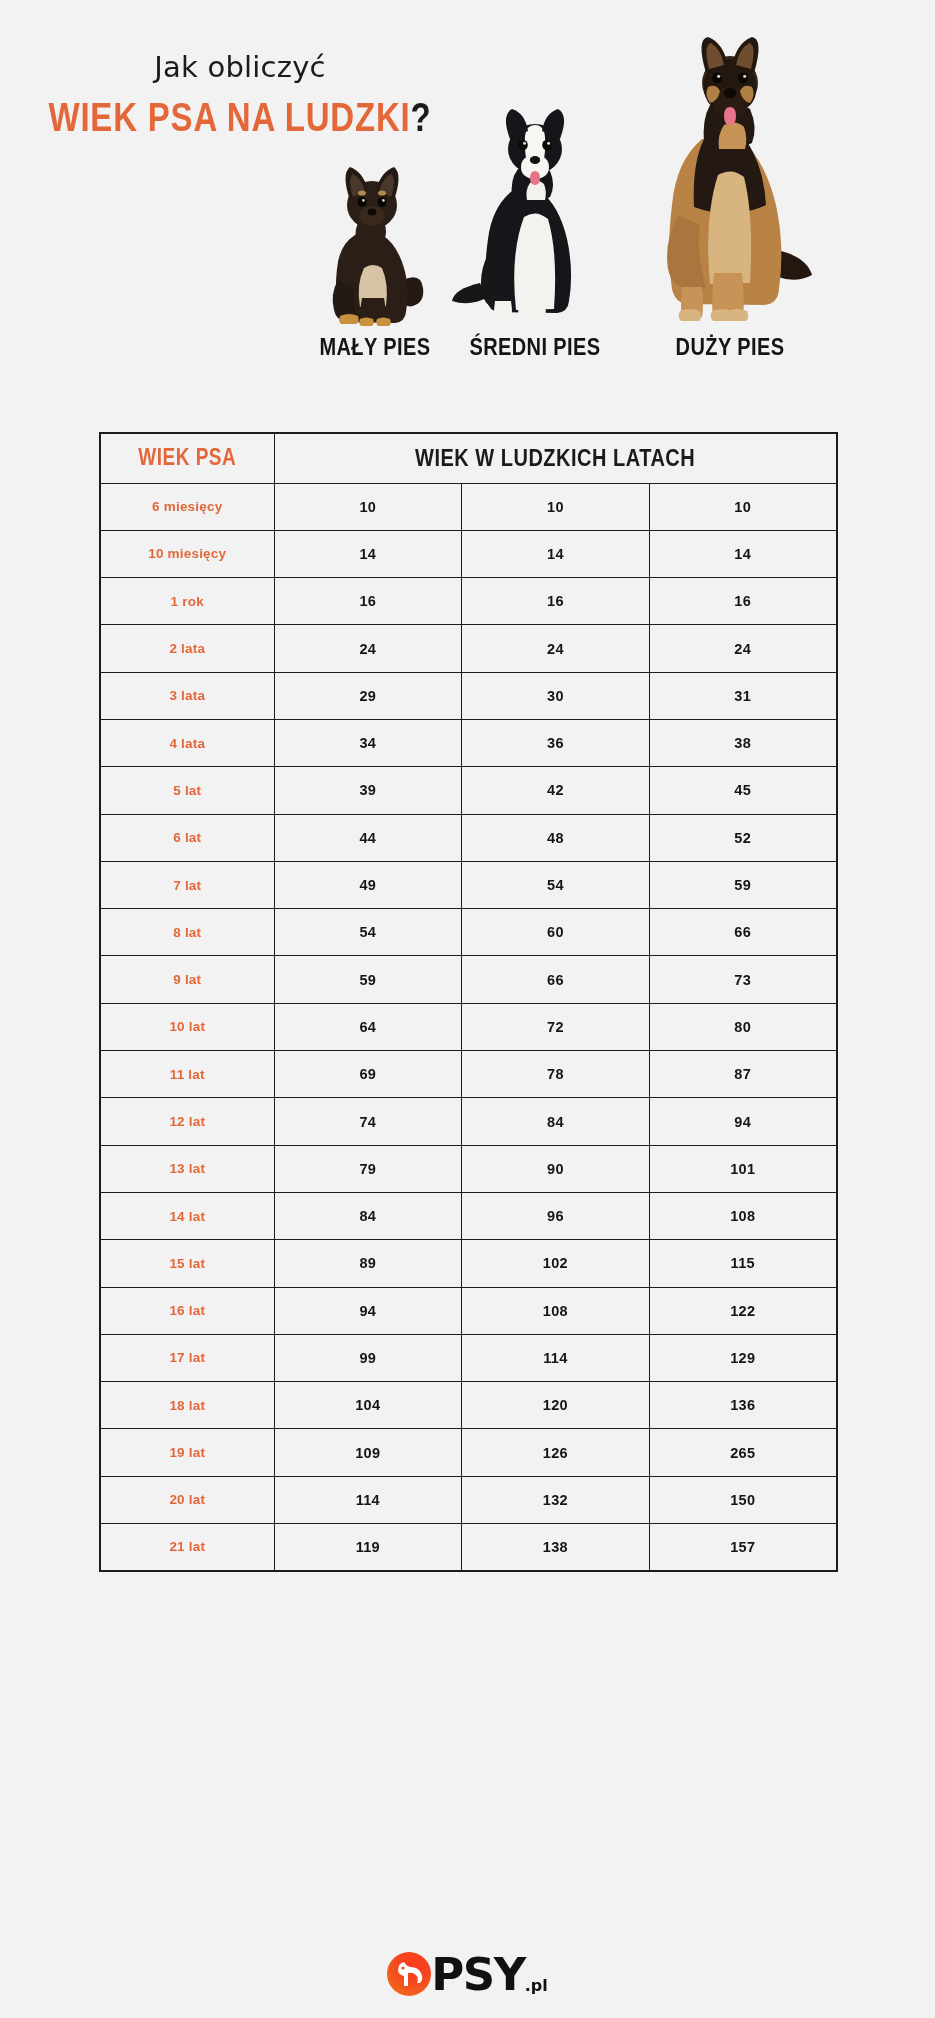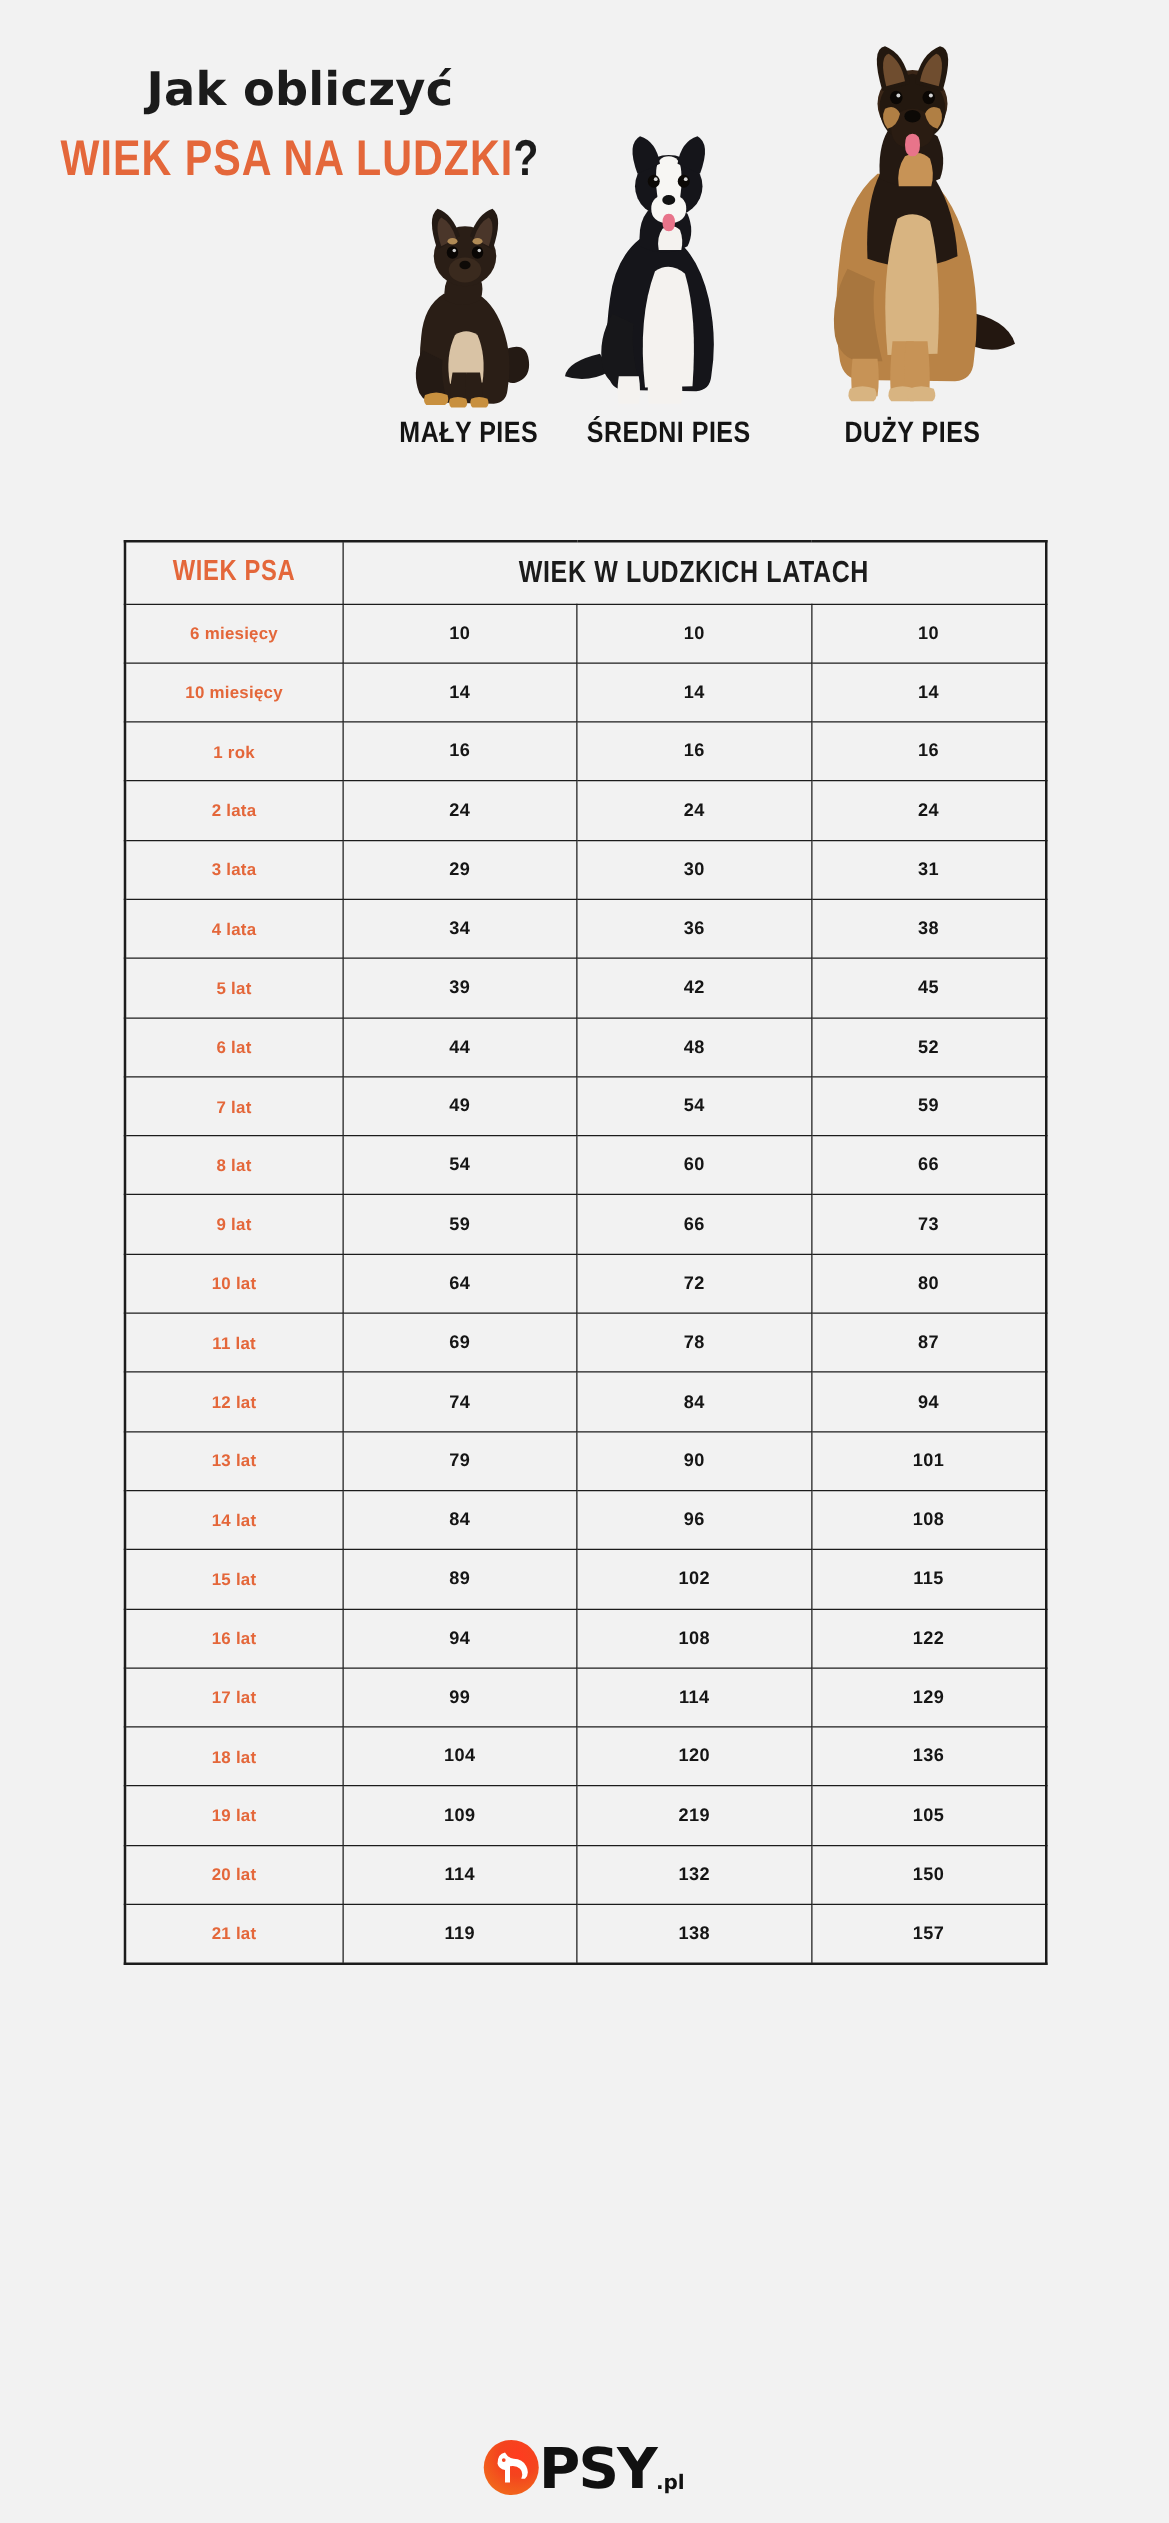--- a/index.html
+++ b/index.html
@@ -30,22 +30,22 @@
     position: absolute;
     left: 0;
     top: 52px;
     width: 480px;
     text-align: center;
     z-index: 5;
   }
 
   .title-line1 {
     font-family: "DejaVu Sans", sans-serif;
-    font-size: 37px;
-    font-weight: 700;
+    font-size: 29px;
+    font-weight: 400;
     color: #1b1b1b;
     letter-spacing: 0.2px;
     line-height: 1.1;
   }
 
   .title-line2 {
     margin-top: 13px;
     font-family: "Liberation Sans", sans-serif;
     font-size: 33px;
     font-weight: bold;
@@ -492,22 +492,22 @@
           </tr>
           <tr class="data-row">
             <td class="age-cell">18 lat</td>
             <td class="val-cell">104</td>
             <td class="val-cell">120</td>
             <td class="val-cell">136</td>
           </tr>
           <tr class="data-row">
             <td class="age-cell">19 lat</td>
             <td class="val-cell">109</td>
-            <td class="val-cell">219</td>
-            <td class="val-cell">105</td>
+            <td class="val-cell">126</td>
+            <td class="val-cell">265</td>
           </tr>
           <tr class="data-row">
             <td class="age-cell">20 lat</td>
             <td class="val-cell">114</td>
             <td class="val-cell">132</td>
             <td class="val-cell">150</td>
           </tr>
           <tr class="data-row">
             <td class="age-cell">21 lat</td>
             <td class="val-cell">119</td>

